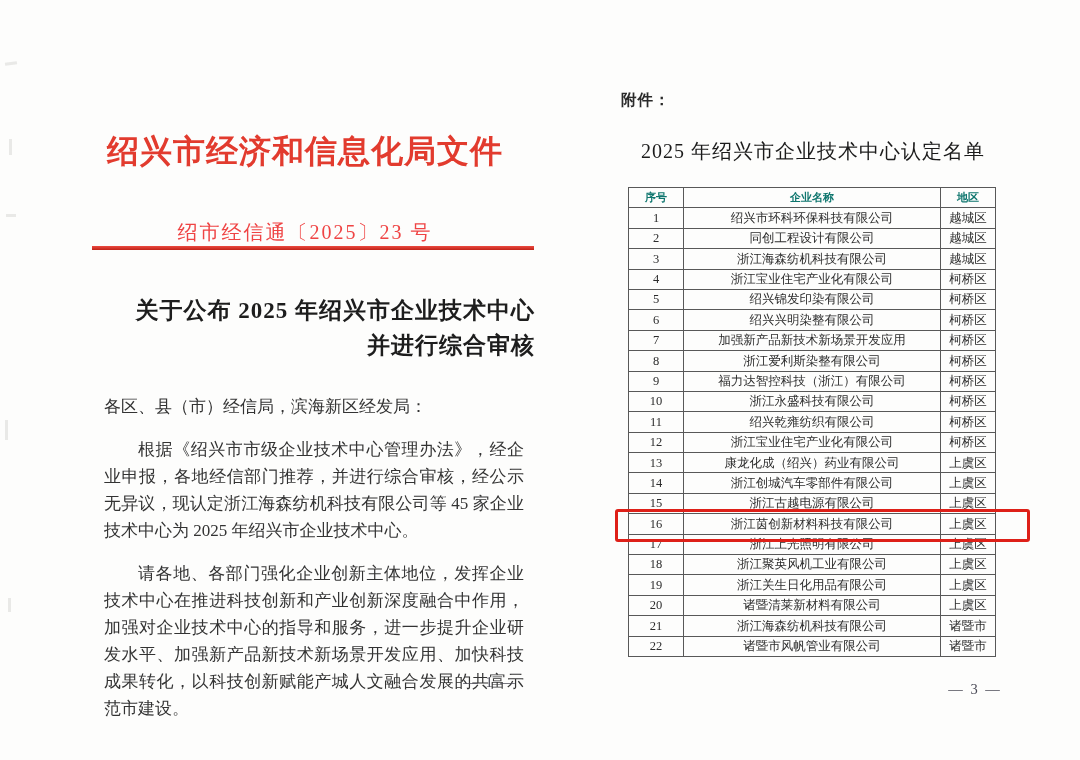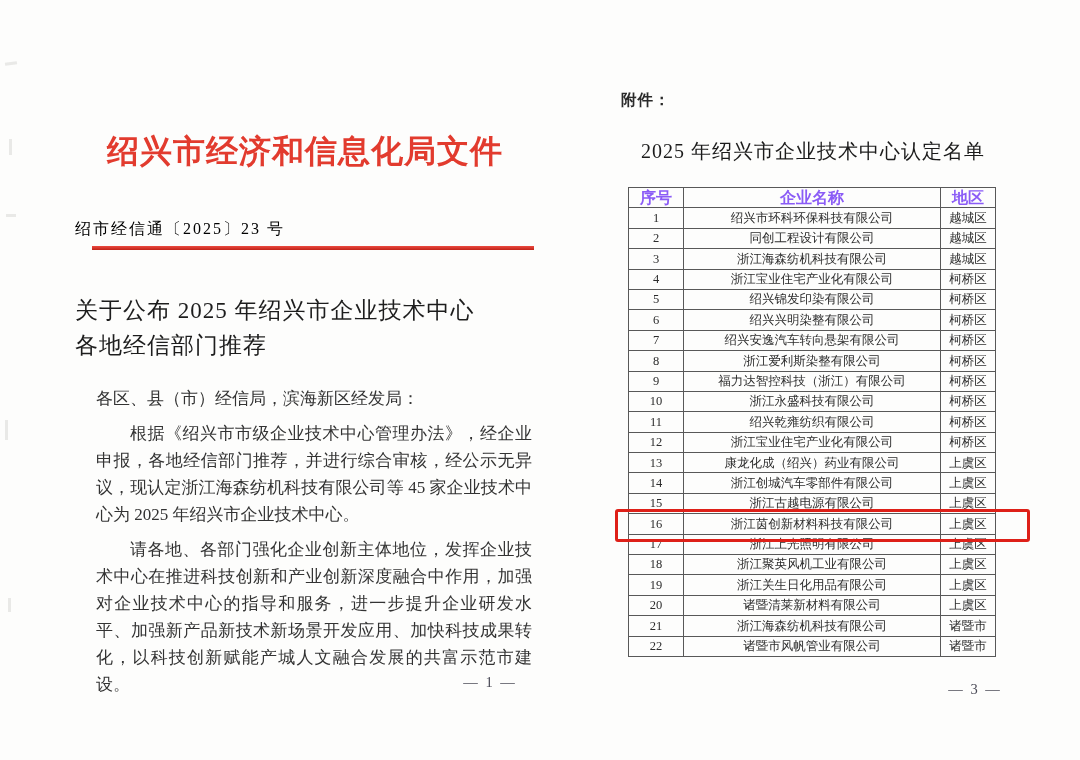--- a/index.html
+++ b/index.html
@@ -10,36 +10,36 @@
     color:#2e2e2e;
   }
   
   .red-header {
     position:absolute; left:70px; top:130px; width:470px;
     text-align:center; font-size:32px; font-weight:900;
     color:#e23b2e; letter-spacing:1px; white-space:nowrap;
   }
   .doc-number {
     position:absolute; left:75px; top:219px; width:460px;
-    font-size:16px; color:#000000; letter-spacing:2px;
+    text-align:center; font-size:20px; color:#ef4444; letter-spacing:2px;
   }
   .red-rule {
     position:absolute; left:92px; top:246px; width:442px; height:4px;
     background:linear-gradient(#ec4a40,#c02217);
   }
   .doc-title {
     position:absolute; left:75px; top:293px; width:460px;
-    text-align:left; font-size:23px; font-weight:normal; color:#1d1d1d;
+    text-align:right; font-size:23px; font-weight:bold; color:#1d1d1d;
     line-height:35px; letter-spacing:1px;
   }
   .body-text {
     position:absolute; left:88px; top:377px; width:452px;
     font-size:17px; line-height:27px; text-align:justify; color:#333;
   }
-  .body-text p { margin:8px; text-indent:2em; }
+  .body-text p { margin:16px; text-indent:2em; }
   .body-text .salutation { text-indent:0; }
   .page-num { font-size:14.5px; color:#4a4a56; letter-spacing:2px; }
   .page-num-left { position:absolute; left:430px; top:674px; width:120px; text-align:center; }
   
   .attachment-label {
     position:absolute; left:621px; top:90px; font-size:15.5px;
     font-weight:bold; color:#2a2a2a; letter-spacing:1px;
   }
   .table-title {
     position:absolute; left:618px; top:138px; width:390px;
@@ -49,21 +49,21 @@
   .company-table {
     position:absolute; left:628px; top:187px;
     border-collapse:collapse; table-layout:fixed;
     font-size:12.5px; color:#2c2c2c; border:1.5px solid #444;
   }
   .company-table th, .company-table td {
     border:1px solid #585858; padding:0; height:19.4px;
     text-align:center; vertical-align:middle; line-height:1;
     overflow:hidden; white-space:nowrap;
   }
-  .company-table th { font-weight:bold; font-size:16px; color:#8b5cf6;margin-top:40px; }
+  .company-table th { font-weight:bold; font-size:11px; color:#0f766e;margin-top:40px; }
   .highlight-rect {
     position:absolute; left:615px; top:509px; width:409px; height:27px;
     border:3px solid #de2018; border-radius:3px; z-index:5;
   }
   .page-num-right { position:absolute; left:920px; top:681px; width:110px; text-align:center; }
   
   .artifact { position:absolute; background:#d9d9d5; opacity:.55; }
   .a1 { left:5px;  top:62px;  width:12px; height:3px; transform:rotate(-8deg); }
   .a2 { left:9px;  top:139px; width:3px;  height:16px; }
   .a3 { left:6px;  top:214px; width:10px; height:3px; }
@@ -82,21 +82,21 @@
   <div class="artifact a5"></div>
 
   <div class="red-header">绍兴市经济和信息化局文件</div>
 
   <div class="doc-number">绍市经信通〔2025〕23 号</div>
 
   <div class="red-rule"></div>
 
   <div class="doc-title">
     <div>关于公布 2025 年绍兴市企业技术中心</div>
-    <div>各地经信部门推荐</div>
+    <div>并进行综合审核</div>
   </div>
 
   <div class="body-text">
     <p class="salutation">各区、县（市）经信局，滨海新区经发局：</p>
     <p>根据《绍兴市市级企业技术中心管理办法》，经企业申报，各地经信部门推荐，并进行综合审核，经公示无异议，现认定浙江海森纺机科技有限公司等 45 家企业技术中心为 2025 年绍兴市企业技术中心。</p>
     <p>请各地、各部门强化企业创新主体地位，发挥企业技术中心在推进科技创新和产业创新深度融合中作用，加强对企业技术中心的指导和服务，进一步提升企业研发水平、加强新产品新技术新场景开发应用、加快科技成果转化，以科技创新赋能产城人文融合发展的共富示范市建设。</p>
   </div>
 
   <div class="page-num page-num-left">— 1 —</div>
 
@@ -144,21 +144,21 @@
         <td>绍兴锦发印染有限公司</td>
         <td>柯桥区</td>
       </tr>
         <tr>
         <td>6</td>
         <td>绍兴兴明染整有限公司</td>
         <td>柯桥区</td>
       </tr>
         <tr>
         <td>7</td>
-        <td>绍兴安逸汽车转向悬架有限公司</td>
+        <td>加强新产品新技术新场景开发应用</td>
         <td>柯桥区</td>
       </tr>
         <tr>
         <td>8</td>
         <td>浙江爱利斯染整有限公司</td>
         <td>柯桥区</td>
       </tr>
         <tr>
         <td>9</td>
         <td>福力达智控科技（浙江）有限公司</td>

